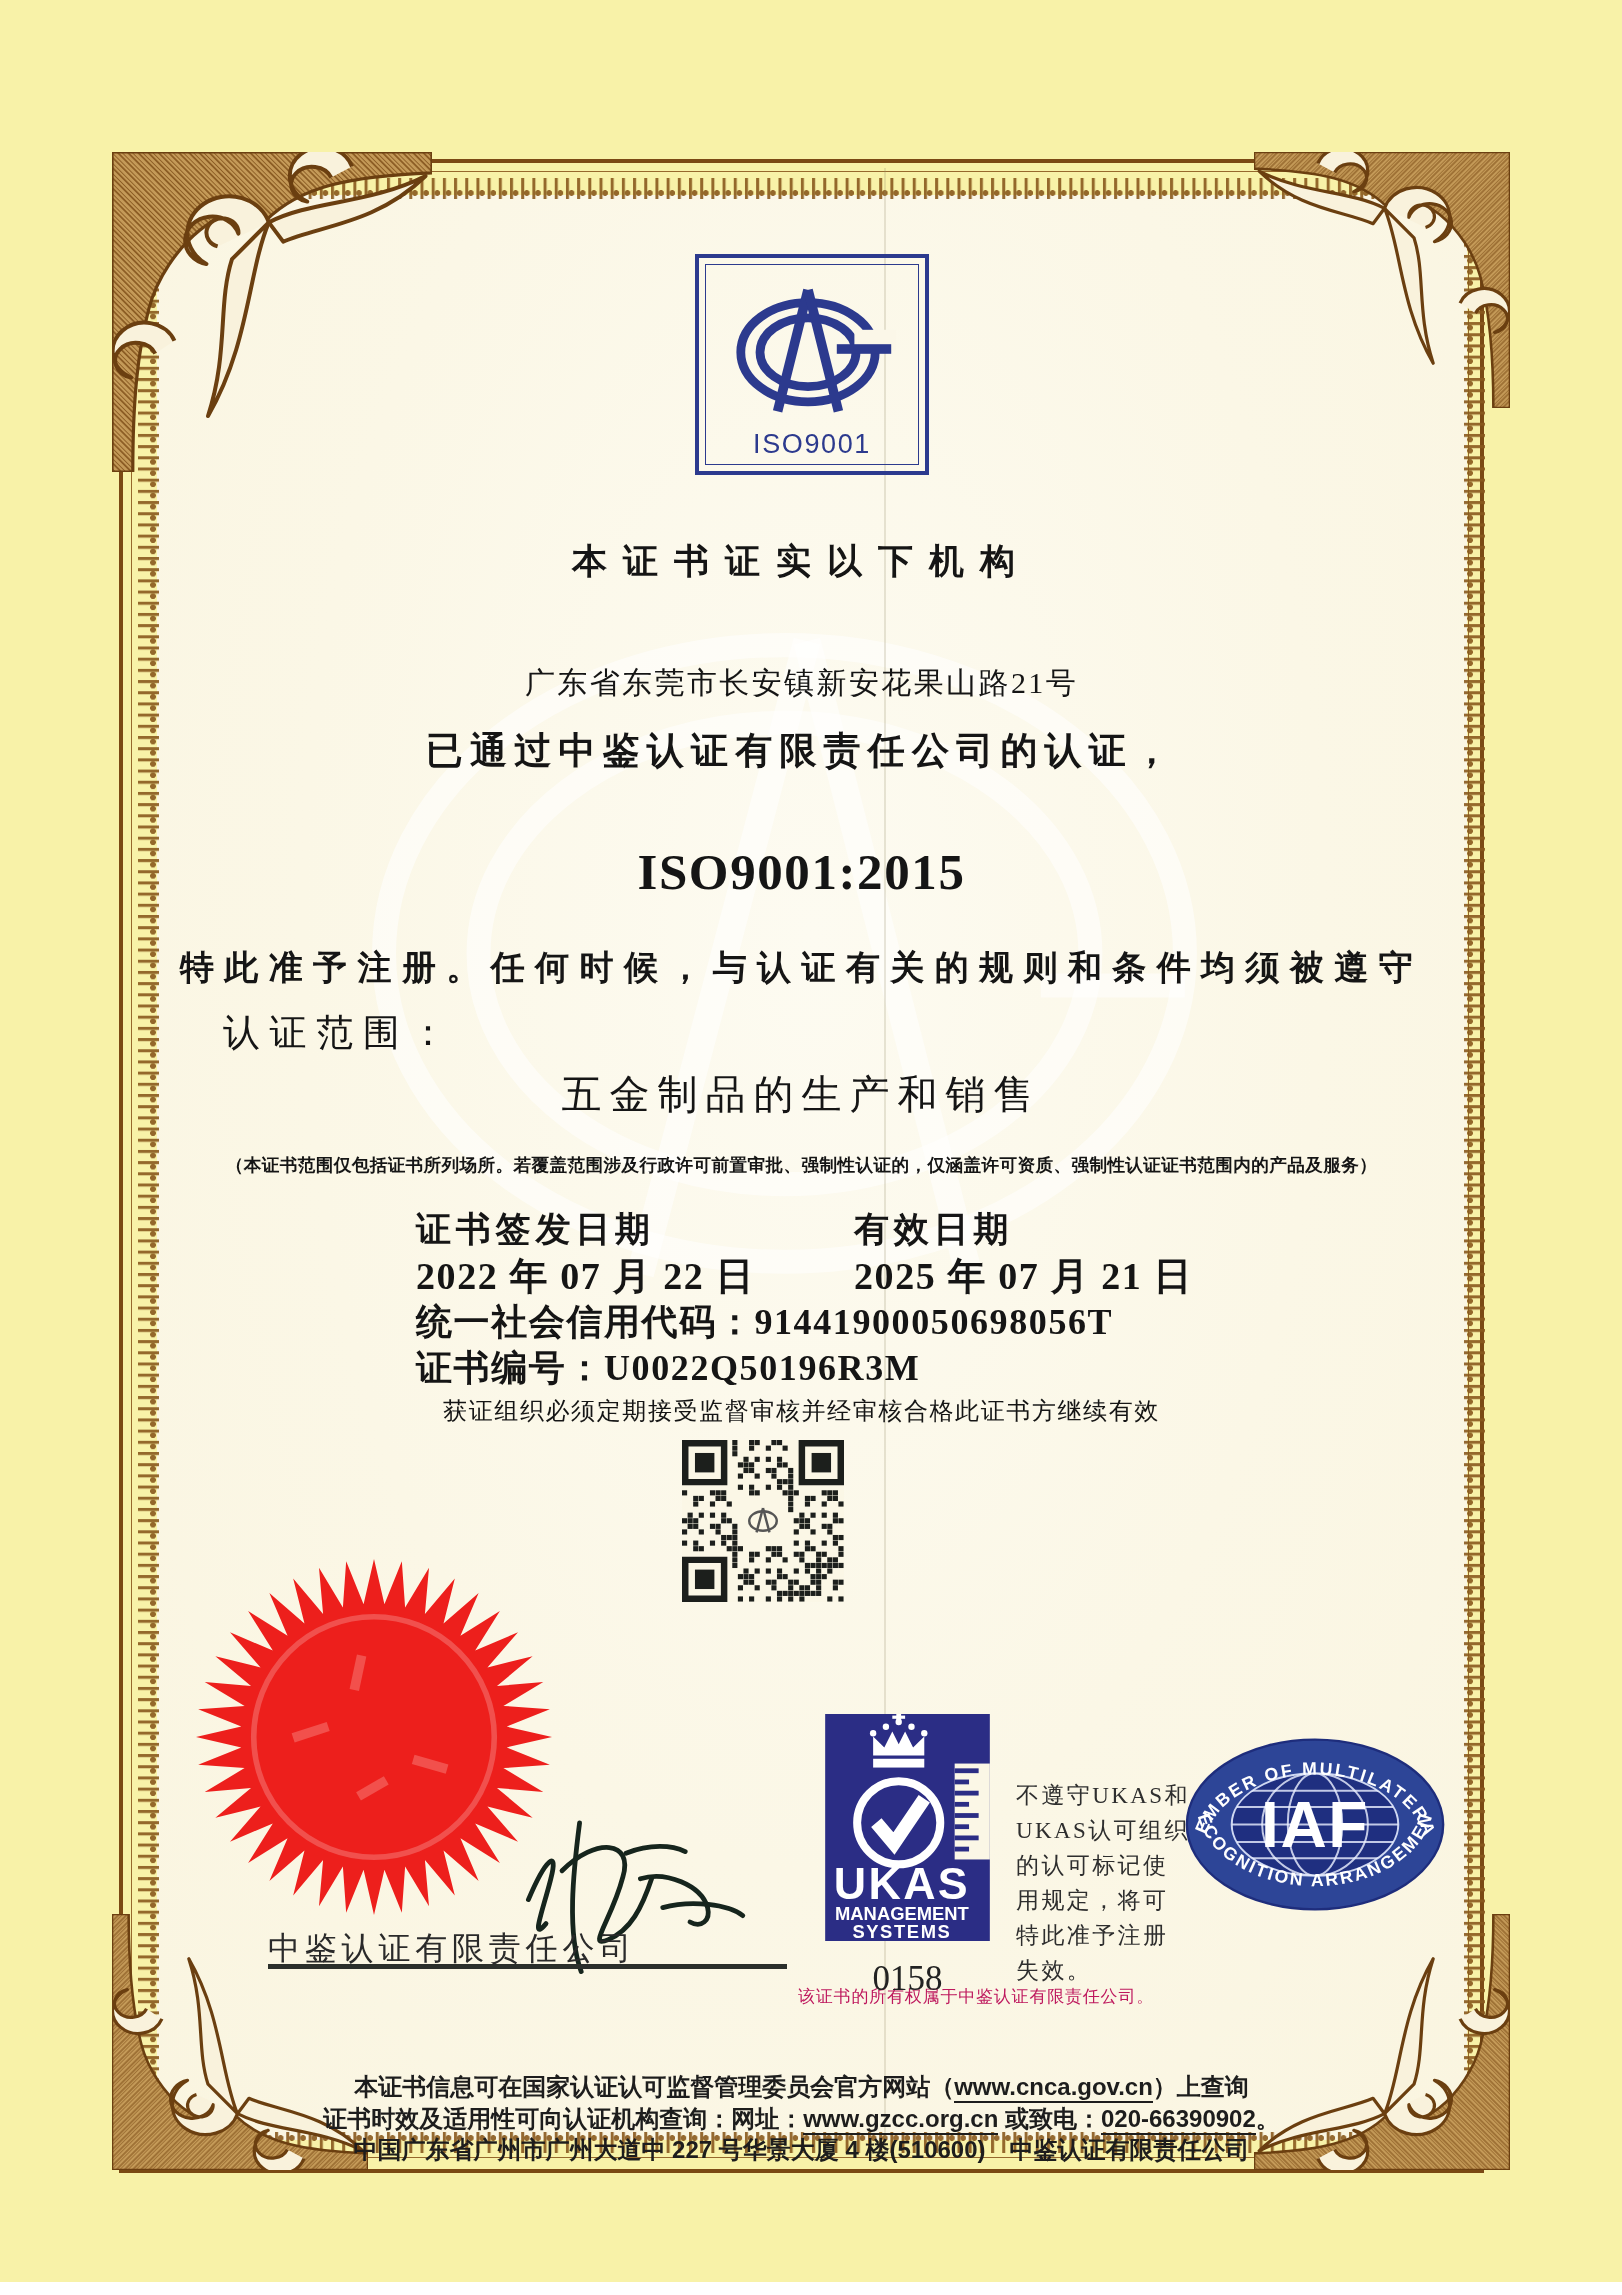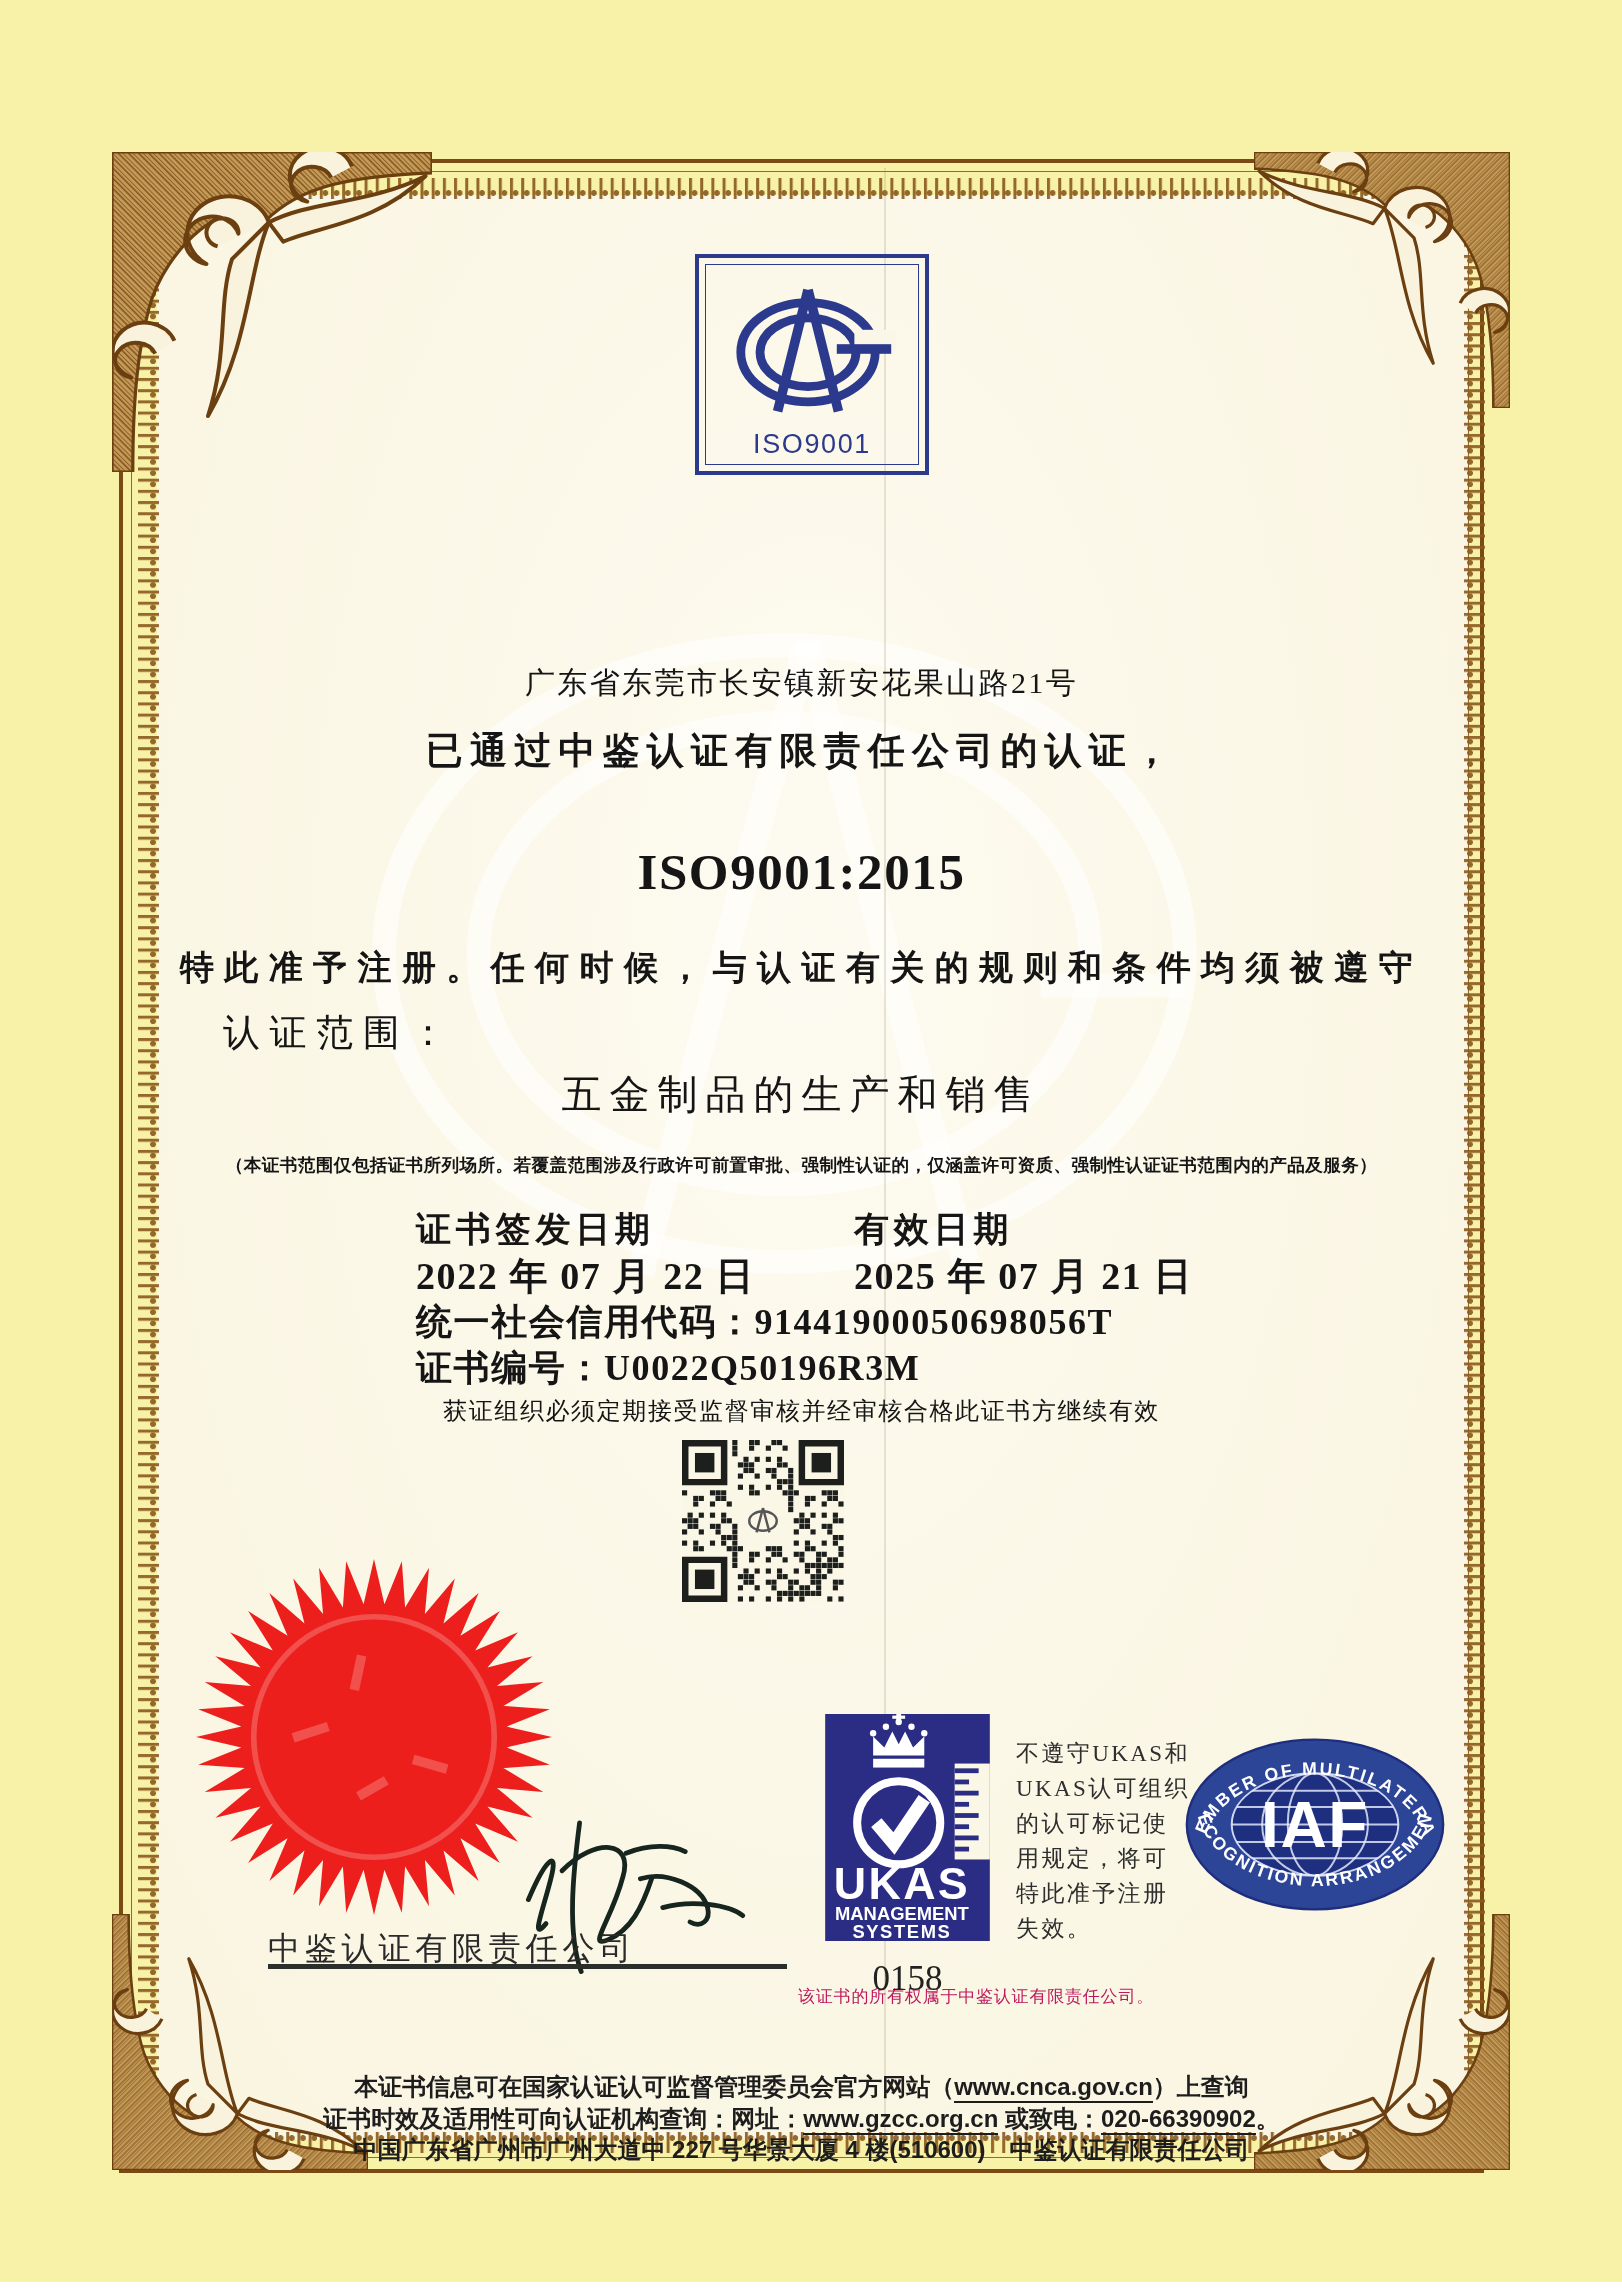--- a/index.html
+++ b/index.html
@@ -116,20 +116,21 @@
       <rect x="168" y="56" width="52" height="26" fill="#fbf7e8"></rect>
       <rect x="146" y="74" width="68" height="12" fill="#2c3a8e"></rect>
       <g stroke="#2c3a8e" stroke-width="12" stroke-linecap="butt">
         <path d="M110,6 L72,158" fill="none"></path>
         <path d="M110,6 L148,158" fill="none"></path>
       </g>
     </svg>
     <div class="iso-label">ISO9001</div>
   </div>
 
+  <div class="t ctr intro">本证书证实以下机构</div>
   <div class="t ctr addr">广东省东莞市长安镇新安花果山路21号</div>
   <div class="t ctr st1">已通过中鉴认证有限责任公司的认证，</div>
   <div class="t ctr std">ISO9001:2015</div>
   <div class="t ctr reg">特此准予注册。任何时候，与认证有关的规则和条件均须被遵守</div>
   <div class="t scopeL">认证范围：</div>
   <div class="t ctr scope">五金制品的生产和销售</div>
   <div class="t ctr fine">（本证书范围仅包括证书所列场所。若覆盖范围涉及行政许可前置审批、强制性认证的，仅涵盖许可资质、强制性认证证书范围内的产品及服务）</div>
 
   <div class="t dl" style="left:416px;top:1206px;">证书签发日期</div>
   <div class="t dl" style="left:854px;top:1206px;">有效日期</div>
@@ -410,21 +411,21 @@
     </g>
     <circle cx="92" cy="136" r="52" fill="none" stroke="#ffffff" stroke-width="10"></circle>
     <path d="M64,136 L86,162 L124,106" fill="none" stroke="#ffffff" stroke-width="17"></path>
     <text x="96" y="232" text-anchor="middle" fill="#fff" font-family="Liberation Sans,sans-serif" font-weight="bold" font-size="56" letter-spacing="3">UKAS</text>
     <text x="96" y="258" text-anchor="middle" fill="#fff" font-family="Liberation Sans,sans-serif" font-weight="bold" font-size="23">MANAGEMENT</text>
     <text x="96" y="280" text-anchor="middle" fill="#fff" font-family="Liberation Sans,sans-serif" font-weight="bold" font-size="23" letter-spacing="2">SYSTEMS</text>
   </svg>
   <div class="t ukasNum">0158</div>
 
   <div class="abs" style="left:1016px;top:1736px;">
-    <div class="ukasTxt" style="line-height:35px;">不遵守UKAS和</div>
+    <div class="ukasTxt" style="line-height:35px;margin-top:42px;">不遵守UKAS和</div>
     <div class="ukasTxt" style="line-height:35px;">UKAS认可组织</div>
     <div class="ukasTxt" style="line-height:35px;">的认可标记使</div>
     <div class="ukasTxt" style="line-height:35px;">用规定，将可</div>
     <div class="ukasTxt" style="line-height:35px;">特此准予注册</div>
     <div class="ukasTxt" style="line-height:35px;">失效。</div>
   </div>
 
   <svg class="abs" style="left:1185px;top:1738px;" width="260" height="173" viewBox="0 0 324 216">
     <defs>
       <path id="arcT" d="M26,122 A138,92 0 0 1 298,122" fill="none"></path>

